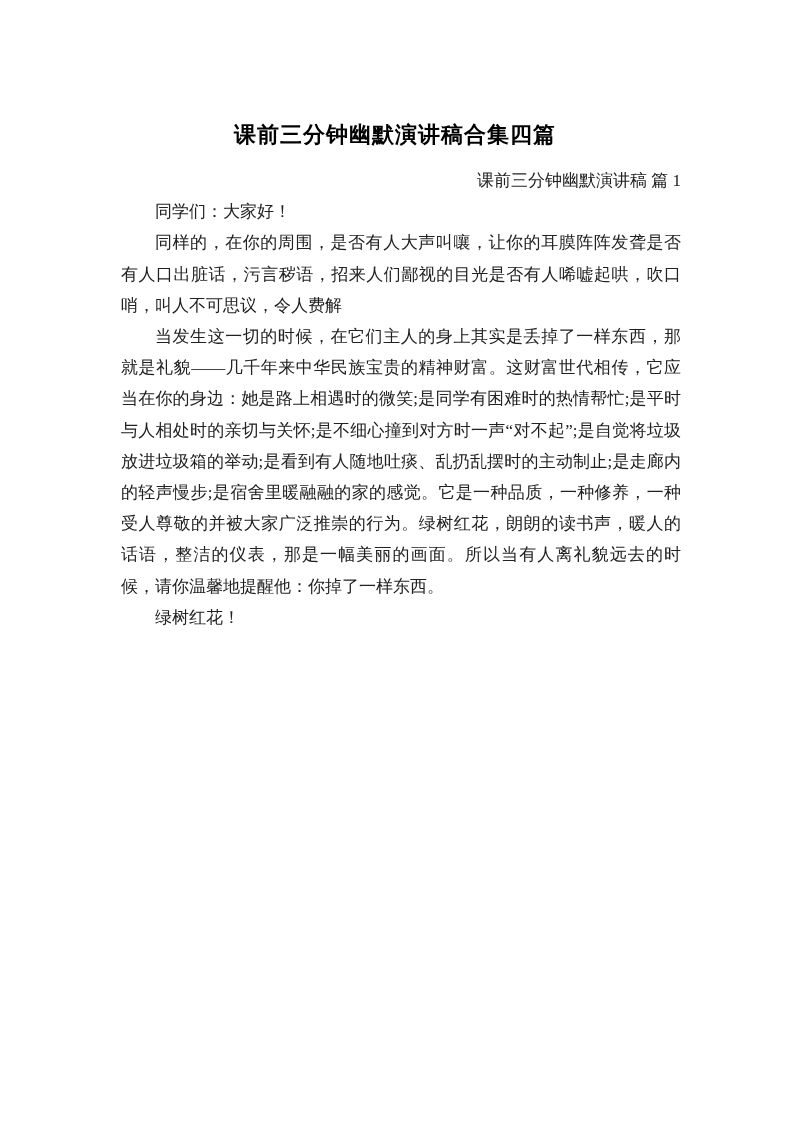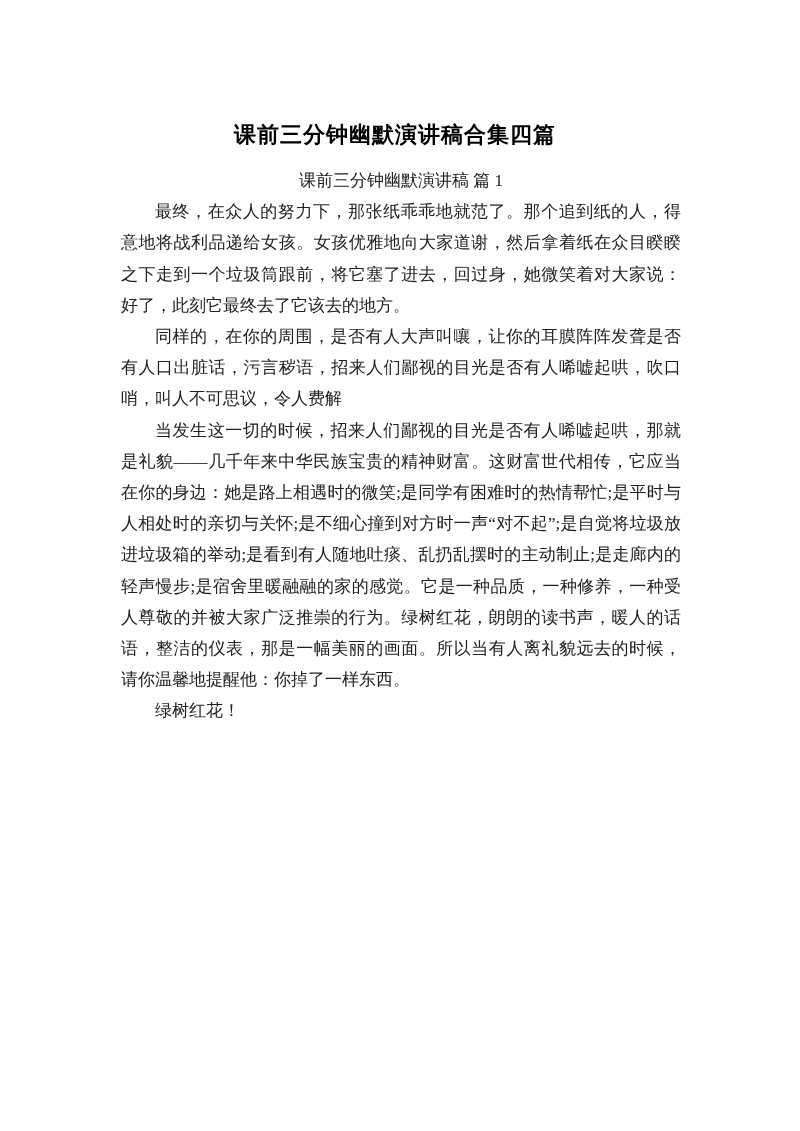--- a/index.html
+++ b/index.html
@@ -32,31 +32,31 @@
       line-height: 31.2px;
       color: #212121;
       text-align: justify;
     }
     .content p {
       margin: 0;
       padding: 0;
     }
     .section-heading {
       text-indent: 0;
-      text-align: center;
+      text-align: right;
     }
     .para {
       text-indent: 2em;
     }
   </style>
 </head>
 <body>
 
 <div class="page">
   <h1 class="doc-title">课前三分钟幽默演讲稿合集四篇</h1>
   <div class="content">
     <p class="section-heading">课前三分钟幽默演讲稿 篇 1</p>
-    <p class="para">最终，在众人的努力下，那张纸乖乖地就范了。那个追到纸的人，得意地将战利品递给女孩。女孩优雅地向大家道谢，然后拿着纸在众目睽睽之下走到一个垃圾筒跟前，将它塞了进去，回过身，她微笑着对大家说：好了，此刻它最终去了它该去的地方。</p>
+    <p class="para">同学们：大家好！</p>
     <p class="para">同样的，在你的周围，是否有人大声叫嚷，让你的耳膜阵阵发聋是否有人口出脏话，污言秽语，招来人们鄙视的目光是否有人唏嘘起哄，吹口哨，叫人不可思议，令人费解</p>
-    <p class="para">当发生这一切的时候，招来人们鄙视的目光是否有人唏嘘起哄，那就是礼貌——几千年来中华民族宝贵的精神财富。这财富世代相传，它应当在你的身边：她是路上相遇时的微笑;是同学有困难时的热情帮忙;是平时与人相处时的亲切与关怀;是不细心撞到对方时一声“对不起”;是自觉将垃圾放进垃圾箱的举动;是看到有人随地吐痰、乱扔乱摆时的主动制止;是走廊内的轻声慢步;是宿舍里暖融融的家的感觉。它是一种品质，一种修养，一种受人尊敬的并被大家广泛推崇的行为。绿树红花，朗朗的读书声，暖人的话语，整洁的仪表，那是一幅美丽的画面。所以当有人离礼貌远去的时候，请你温馨地提醒他：你掉了一样东西。</p>
+    <p class="para">当发生这一切的时候，在它们主人的身上其实是丢掉了一样东西，那就是礼貌——几千年来中华民族宝贵的精神财富。这财富世代相传，它应当在你的身边：她是路上相遇时的微笑;是同学有困难时的热情帮忙;是平时与人相处时的亲切与关怀;是不细心撞到对方时一声“对不起”;是自觉将垃圾放进垃圾箱的举动;是看到有人随地吐痰、乱扔乱摆时的主动制止;是走廊内的轻声慢步;是宿舍里暖融融的家的感觉。它是一种品质，一种修养，一种受人尊敬的并被大家广泛推崇的行为。绿树红花，朗朗的读书声，暖人的话语，整洁的仪表，那是一幅美丽的画面。所以当有人离礼貌远去的时候，请你温馨地提醒他：你掉了一样东西。</p>
     <p class="para">绿树红花！</p>
   </div>
 </div>
 
 </body></html>

